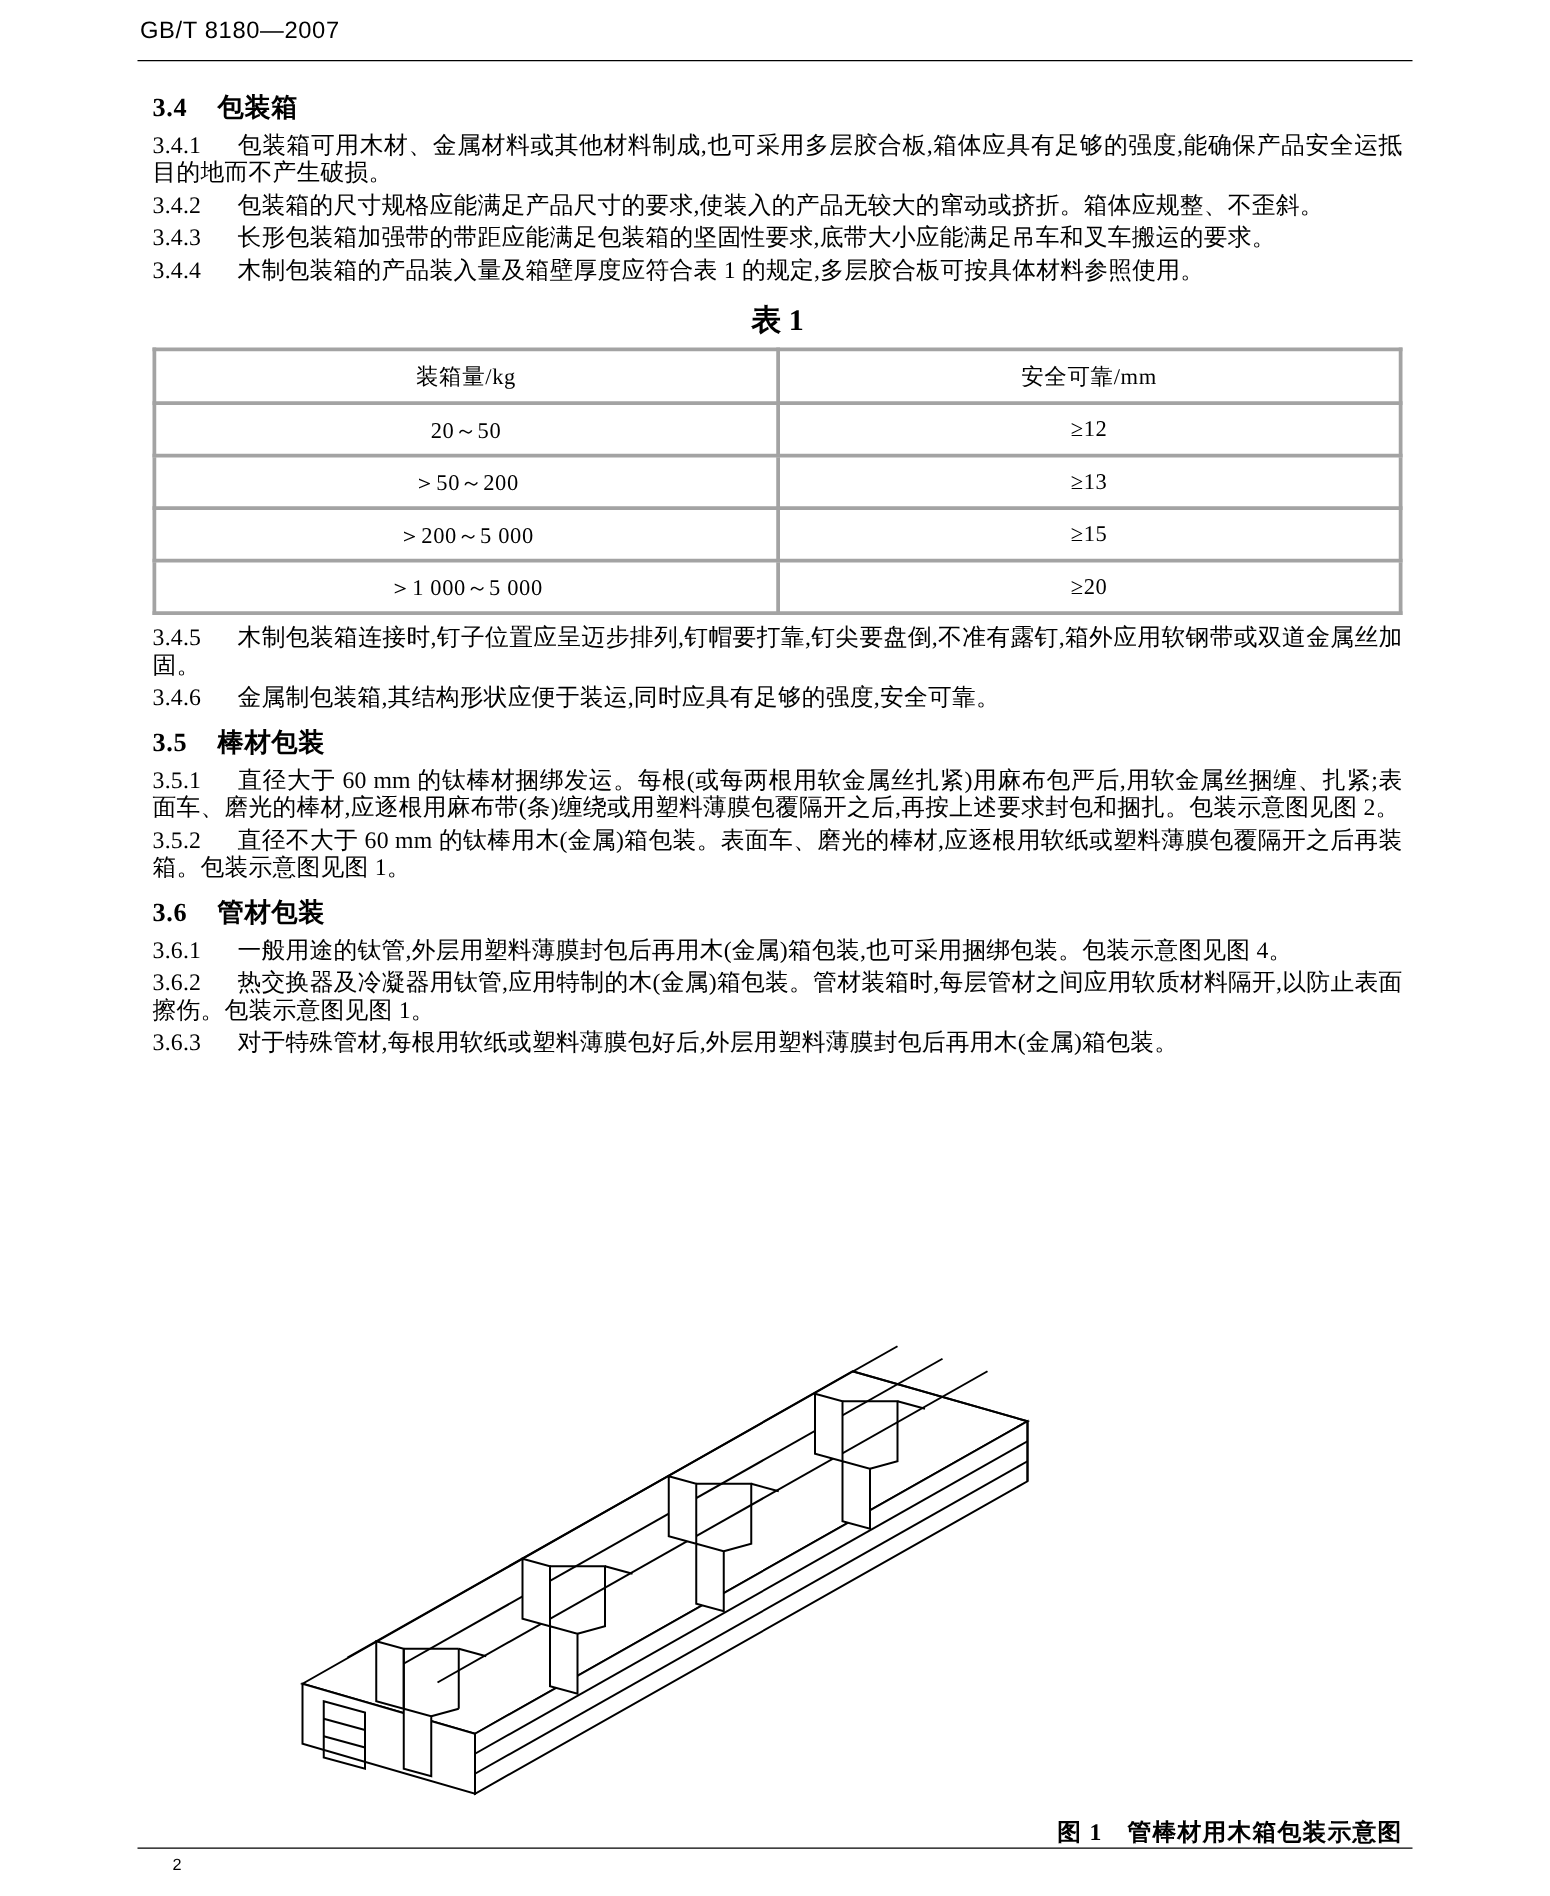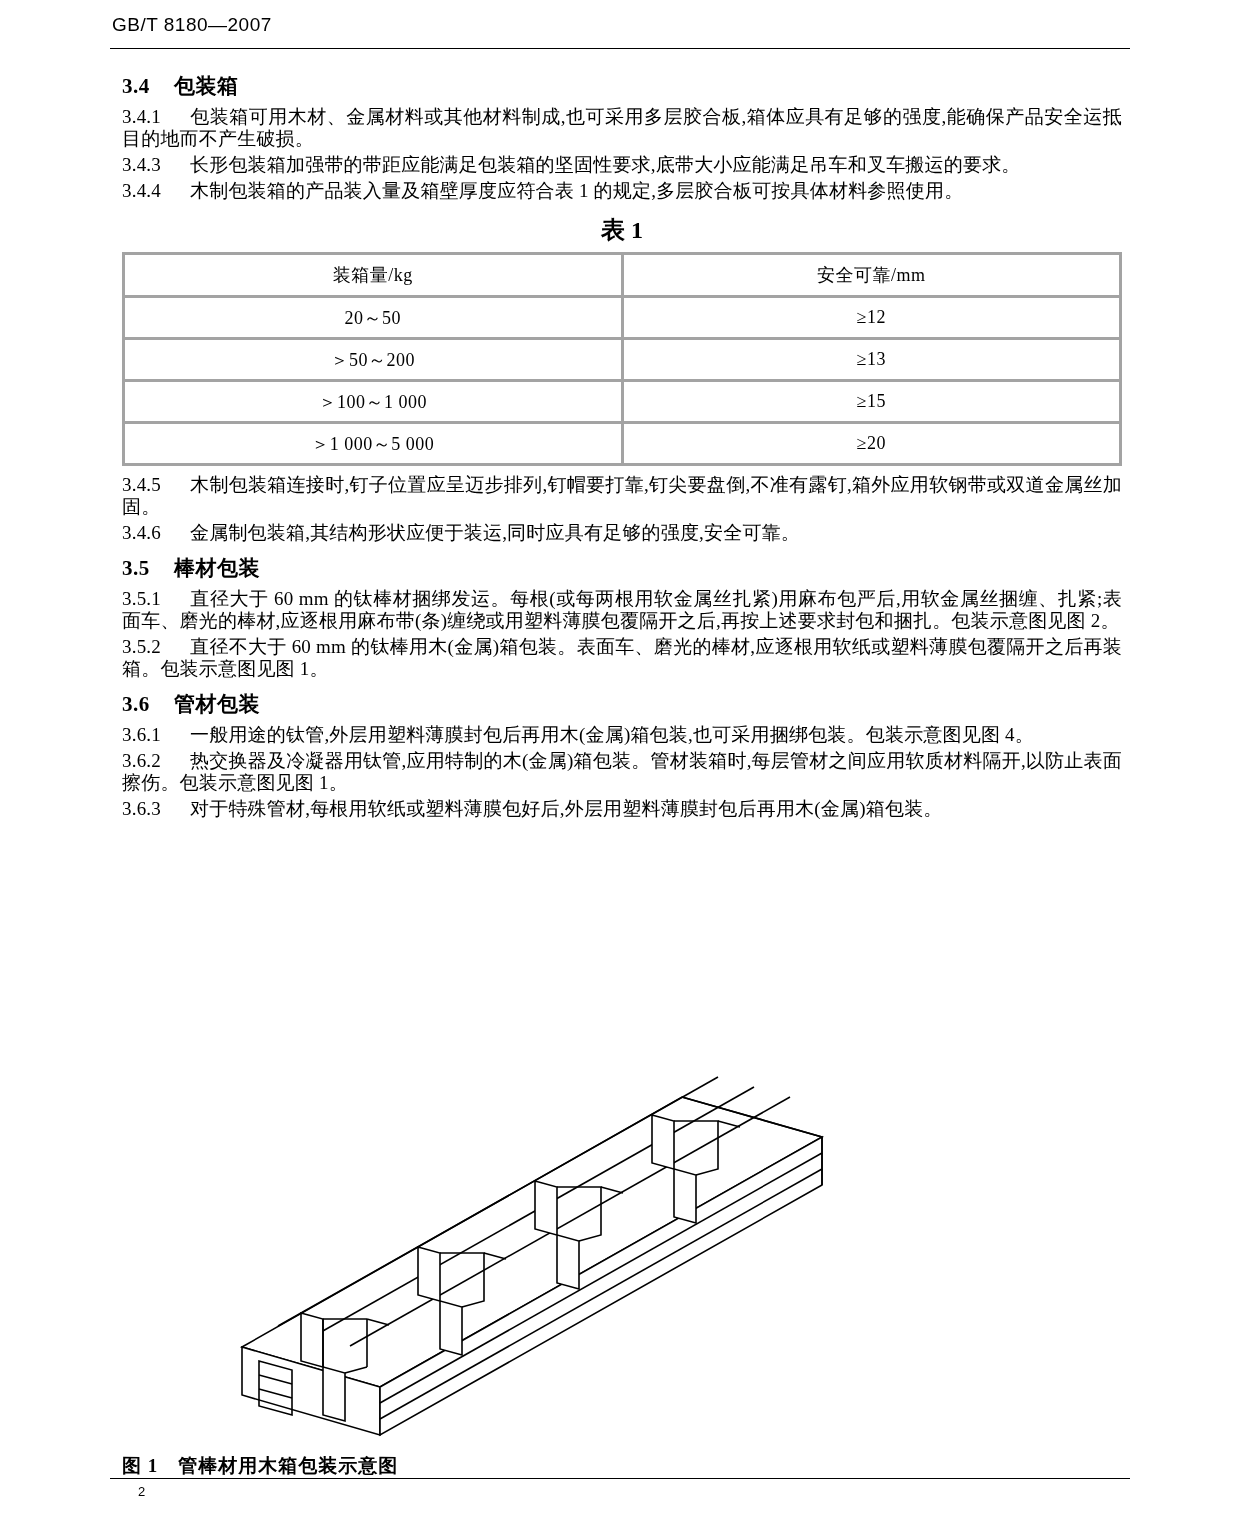--- a/index.html
+++ b/index.html
@@ -94,21 +94,21 @@
     left: 122px;
     top: 1075px;
     width: 1000px;
     height: 400px;
   }
   .fig-caption {
     position: absolute;
     left: 0;
     top: 378px;
     width: 1000px;
-    text-align: left;
+    text-align: right;
     font-size: 19px;
     font-weight: bold;
     letter-spacing: 1px;
   }
   .page-num {
     position: absolute;
     left: 138px;
     bottom: 18px;
     font-size: 13px;
     font-family: "Liberation Sans", "DejaVu Sans", sans-serif;
@@ -134,20 +134,23 @@
   <div class="content">
 
     <div class="sec-head">
       <span class="num">3.4</span><span>包装箱</span>
     </div>
 
     <div class="para">
       <span class="num">3.4.1</span><span>包装箱可用木材、金属材料或其他材料制成,也可采用多层胶合板,箱体应具有足够的强度,能确保产品安全运抵目的地而不产生破损。</span>
     </div>
 
+    <div class="para">
+      <span class="num">3.4.2</span><span>包装箱的尺寸规格应能满足产品尺寸的要求,使装入的产品无较大的窜动或挤折。箱体应规整、不歪斜。</span>
+    </div>
 
     <div class="para">
       <span class="num">3.4.3</span><span>长形包装箱加强带的带距应能满足包装箱的坚固性要求,底带大小应能满足吊车和叉车搬运的要求。</span>
     </div>
 
     <div class="para">
       <span class="num">3.4.4</span><span>木制包装箱的产品装入量及箱壁厚度应符合表 1 的规定,多层胶合板可按具体材料参照使用。</span>
     </div>
 
     <div class="tbl-title">表 1</div>
@@ -162,21 +165,21 @@
       <tbody>
         <tr>
           <td>20～50</td>
           <td>≥12</td>
         </tr>
         <tr>
           <td>＞50～200</td>
           <td>≥13</td>
         </tr>
         <tr>
-          <td>＞100～1 000</td>
+          <td>＞200～5 000</td>
           <td>≥15</td>
         </tr>
         <tr>
           <td>＞1 000～5 000</td>
           <td>≥20</td>
         </tr>
       </tbody>
     </table>
 
     <div class="para">

